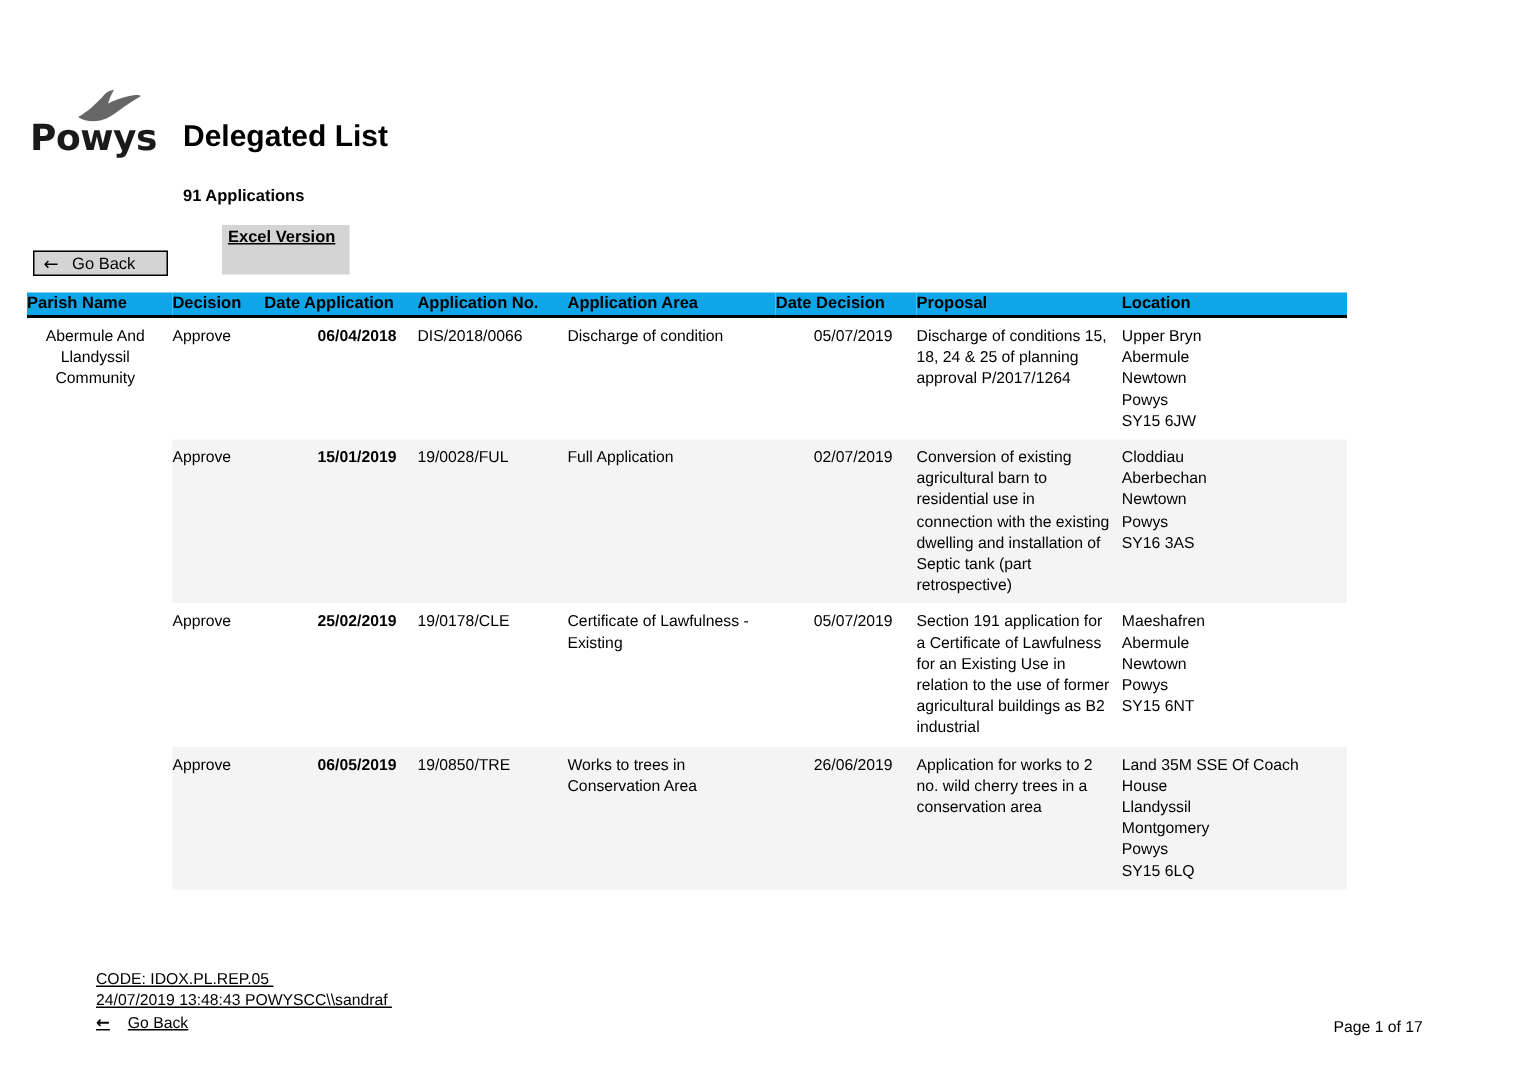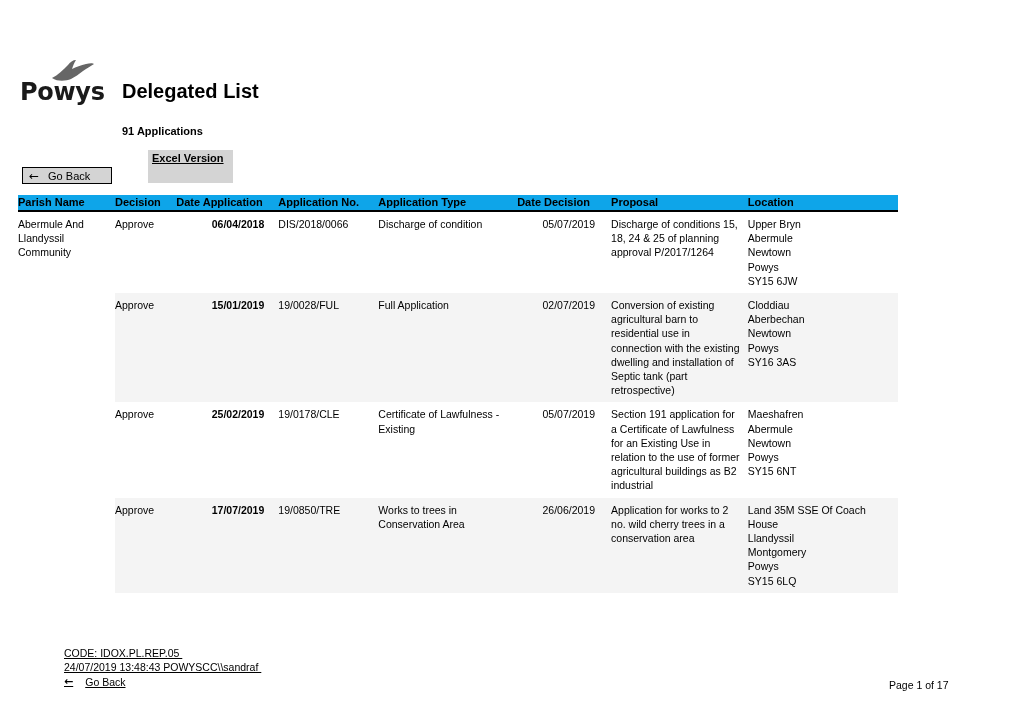--- a/index.html
+++ b/index.html
@@ -138,21 +138,21 @@
   }
   tr.shaded td {
     background: #f4f4f4;
   }
   
   tr.shaded td.parish-col {
     background: #ffffff;
   }
 
   
-  .c-parish   { width: 95px; }
+  .c-parish   { width: 95px; text-align: center; }
   .c-decision { width: 60px; margin-top: 44px; }
   .c-dateapp  { width: 100px; text-align: right; padding-right: 14px !important; font-weight: bold; }
   .c-appno    { width: 98px; margin-top: 12px; }
   .c-apptype  { width: 136px; }
   .c-datedec  { width: 92px; text-align: right; padding-right: 16px !important; }
   .c-proposal { width: 134px; }
   .c-location { width: 147px; }
 
   thead th.c-dateapp, thead th.c-datedec { text-align: left; padding-right: 0 !important; }
   thead th.c-parish { padding-left: 4px; }
@@ -217,21 +217,21 @@
 </div>
 
 <div class="table-wrap">
   <table class="report">
     <thead>
       <tr>
         <th class="c-parish">Parish Name</th>
         <th class="c-decision">Decision</th>
         <th class="c-dateapp">Date Application</th>
         <th class="c-appno">Application No.</th>
-        <th class="c-apptype">Application Type</th>
+        <th class="c-apptype">Application Area</th>
         <th class="c-datedec">Date Decision</th>
         <th class="c-proposal">Proposal</th>
         <th class="c-location">Location</th>
       </tr>
     </thead>
     <tbody>
 
       <tr>
         <td class="c-parish parish-col">Abermule And Llandyssil Community</td>
         <td class="c-decision">Approve</td>
@@ -261,21 +261,21 @@
         <td class="c-appno">19/0178/CLE</td>
         <td class="c-apptype">Certificate of Lawfulness - Existing</td>
         <td class="c-datedec">05/07/2019</td>
         <td class="c-proposal">Section 191 application for a Certificate of Lawfulness for an Existing Use in relation to the use of former agricultural buildings as B2 industrial</td>
         <td class="c-location">Maeshafren<br>Abermule<br>Newtown<br>Powys<br>SY15 6NT</td>
       </tr>
 
       <tr class="shaded">
         <td class="c-parish parish-col"></td>
         <td class="c-decision">Approve</td>
-        <td class="c-dateapp">17/07/2019</td>
+        <td class="c-dateapp">06/05/2019</td>
         <td class="c-appno">19/0850/TRE</td>
         <td class="c-apptype">Works to trees in Conservation Area</td>
         <td class="c-datedec">26/06/2019</td>
         <td class="c-proposal">Application for works to 2 no. wild cherry trees in a conservation area</td>
         <td class="c-location">Land 35M SSE Of Coach House<br>Llandyssil<br>Montgomery<br>Powys<br>SY15 6LQ</td>
       </tr>
 
     </tbody>
   </table>
 </div>

